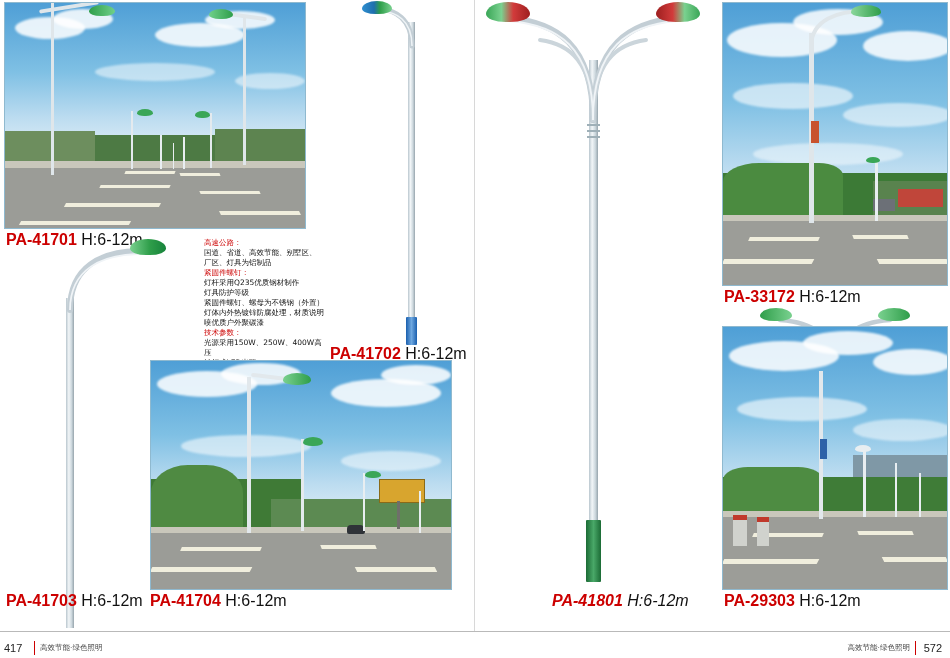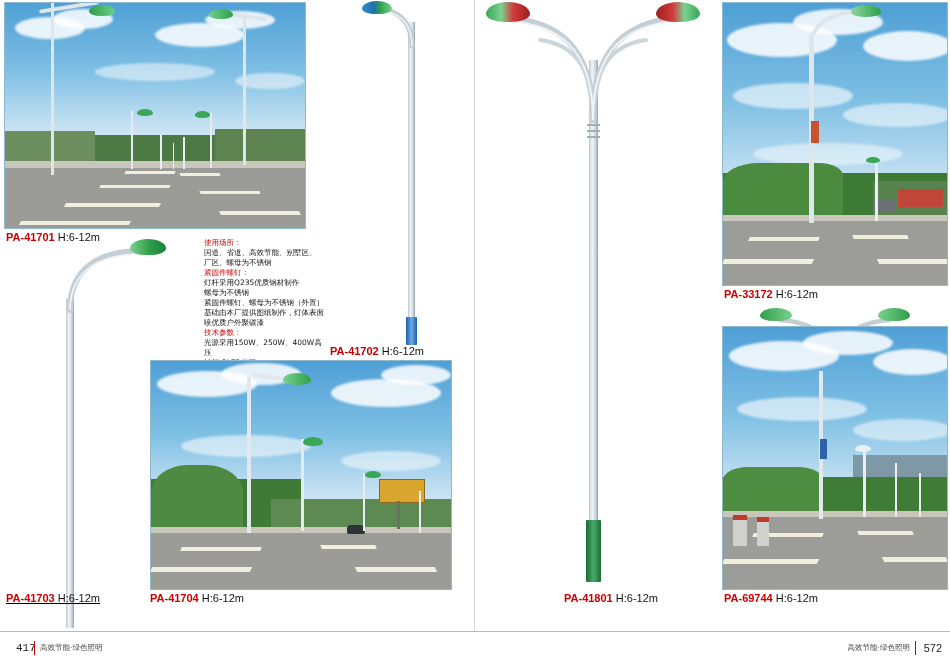--- a/index.html
+++ b/index.html
@@ -13,21 +13,21 @@
   .page{position:absolute;left:0;top:0;width:950px;height:658px;}
 
   
   .photo{position:absolute;overflow:hidden;background:#bcd8ea;}
   .photo .sky{position:absolute;left:0;top:0;right:0;height:62%;
     background:linear-gradient(to bottom,#4f9fd6 0%,#7fc0e4 45%,#bcdcf0 75%,#e4f0f7 100%);}
   .photo .clouds{position:absolute;left:0;top:0;right:0;height:62%;overflow:hidden;}
   .photo .cl{position:absolute;background:rgba(255,255,255,.85);border-radius:50%;filter:blur(1px);}
   .photo .roadline{position:absolute;background:#f0eedd;}
 
-  .caption{position:absolute;font-size:11px;white-space:nowrap;}
+  .caption{position:absolute;font-size:16px;white-space:nowrap;}
   .caption .code{color:#cc0000;font-weight:bold;}
   .caption .h{color:#111;}
 
   
   .drawing{position:absolute;}
   .pole{position:absolute;background:linear-gradient(to right,#b9c6ce 0%,#f2f6f8 35%,#cdd8de 70%,#96a4ac 100%);}
   .base{position:absolute;border-radius:1px;}
   .lamp{position:absolute;border-radius:50% 50% 45% 45%/60% 60% 40% 40%;}
 
   
@@ -98,45 +98,45 @@
       <path d="M52 46 C52 19, 35 12, 21 11" stroke="#eef3f6" stroke-width="1.6" fill="none"></path>
     </svg>
     <div class="lamp" style="left:2px;top:1px;width:30px;height:13px;background:linear-gradient(90deg,#2f8fd0 0%,#1f6fae 40%,#2f9e4a 60%,#7ad18f 100%);"></div>
   </div>
   <div class="caption" style="left:330px;top:345px;">
     <span class="code">PA-41702</span>
     <span class="h">H:6-12m</span>
   </div>
 
   <div class="spec" style="left:204px;top:238px;width:120px;">
-    <div class="hd">使用场所：</div>
+    <div class="hd">高速公路：</div>
     <div>国道、省道、高效节能、别墅区、</div>
-    <div>厂区、螺母为不锈钢</div>
+    <div>厂区、灯具为铝制品</div>
     <div class="hd">紧固件螺钉：</div>
     <div>灯杆采用Q235优质钢材制作</div>
-    <div>螺母为不锈钢</div>
+    <div>灯具防护等级</div>
     <div>紧固件螺钉、螺母为不锈钢（外置）</div>
-    <div>基础由本厂提供图纸制作，灯体表面</div>
+    <div>灯体内外热镀锌防腐处理，材质说明</div>
     <div>喷优质户外聚碳漆</div>
     <div class="hd">技术参数：</div>
     <div>光源采用150W、250W、400W高压</div>
     <div>钠灯或LED光源</div>
     <div>灯具防护等级：IP55</div>
     <div>基础由本厂提供图纸制作</div>
   </div>
 
   <div class="drawing" style="left:10px;top:238px;width:170px;height:352px;">
     <div class="pole" style="left:56px;top:60px;width:8px;height:530px;height:330px;"></div>
     <svg width="170" height="80" style="position:absolute;left:0;top:0;">
       <path d="M60 72 C60 28, 92 14, 128 13" stroke="#c3ced5" stroke-width="6" fill="none" stroke-linecap="round"></path>
       <path d="M60 72 C60 30, 93 17, 128 16" stroke="#f0f4f7" stroke-width="1.8" fill="none"></path>
     </svg>
     <div class="lamp" style="left:120px;top:1px;width:36px;height:16px;background:linear-gradient(90deg,#7ad18f 0%,#2f9e4a 55%,#17833b 100%);"></div>
   </div>
-  <div class="caption" style="left:6px;top:592px;text-decoration:underline;">
+  <div class="caption" style="left:6px;top:592px;">
     <span class="code">PA-41703</span>
     <span class="h">H:6-12m</span>
   </div>
 
   <div class="photo" style="left:150px;top:360px;width:300px;height:228px;border:1px solid #8fb9cf;">
     <div class="sky" style="height:72%;"></div>
     <div class="clouds" style="height:72%;">
       <div class="cl" style="left:6px;top:10px;width:100px;height:26px;"></div>
       <div class="cl" style="left:70px;top:2px;width:80px;height:22px;"></div>
       <div class="cl" style="left:180px;top:18px;width:110px;height:28px;"></div>
@@ -185,21 +185,21 @@
       <path d="M115 120 C115 44, 78 22, 30 18" stroke="#c3ced5" stroke-width="6" fill="none" stroke-linecap="round"></path>
       <path d="M115 120 C115 44, 152 22, 200 18" stroke="#c3ced5" stroke-width="6" fill="none" stroke-linecap="round"></path>
       <path d="M115 120 C115 62, 92 44, 62 40" stroke="#cbd5db" stroke-width="4" fill="none" stroke-linecap="round"></path>
       <path d="M115 120 C115 62, 138 44, 168 40" stroke="#cbd5db" stroke-width="4" fill="none" stroke-linecap="round"></path>
       <path d="M115 120 C115 46, 79 25, 31 21" stroke="#f0f4f7" stroke-width="1.8" fill="none"></path>
       <path d="M115 120 C115 46, 151 25, 199 21" stroke="#f0f4f7" stroke-width="1.8" fill="none"></path>
     </svg>
     <div class="lamp" style="left:8px;top:2px;width:44px;height:20px;background:linear-gradient(90deg,#3aa657 0%,#7ad18f 35%,#d23b3b 62%,#9e1f1f 100%);"></div>
     <div class="lamp" style="left:178px;top:2px;width:44px;height:20px;background:linear-gradient(90deg,#9e1f1f 0%,#d23b3b 38%,#7ad18f 65%,#3aa657 100%);"></div>
   </div>
-  <div class="caption" style="left:564px;top:592px;">
+  <div class="caption" style="left:552px;top:592px;font-style:italic;">
     <span class="code">PA-41801</span>
     <span class="h">H:6-12m</span>
   </div>
 
   <div class="photo" style="left:722px;top:2px;width:224px;height:282px;border:1px solid #8fb9cf;">
     <div class="sky" style="height:78%;"></div>
     <div class="clouds" style="height:78%;">
       <div class="cl" style="left:4px;top:20px;width:110px;height:34px;"></div>
       <div class="cl" style="left:70px;top:6px;width:90px;height:26px;"></div>
       <div class="cl" style="left:140px;top:28px;width:90px;height:30px;"></div>
@@ -265,27 +265,27 @@
     <div style="position:absolute;left:34px;top:190px;width:12px;height:24px;background:#d0d2cd;border-top:5px solid #c0392b;"></div>
 
     <div style="position:absolute;left:96px;top:44px;width:4px;height:148px;background:#e2e8ec;"></div>
     <div style="position:absolute;left:97px;top:112px;width:7px;height:20px;background:#2d62a8;"></div>
     <div style="position:absolute;left:140px;top:120px;width:3px;height:70px;background:#e8eef1;"></div>
     <div style="position:absolute;left:172px;top:136px;width:2px;height:54px;background:#e8eef1;"></div>
     <div style="position:absolute;left:196px;top:146px;width:2px;height:44px;background:#e8eef1;"></div>
     <div class="lamp" style="left:132px;top:118px;width:16px;height:7px;background:#e8eef1;"></div>
   </div>
   <div class="caption" style="left:724px;top:592px;">
-    <span class="code">PA-69744</span>
+    <span class="code">PA-29303</span>
     <span class="h">H:6-12m</span>
   </div>
 
   <div class="gutter" style="left:474px;"></div>
 
   <div class="footbar"></div>
-  <div class="pagenum" style="left:16px;font-family:Liberation Mono, monospace;">417</div>
+  <div class="pagenum" style="left:4px;">417</div>
   <div class="footrule" style="left:34px;"></div>
   <div class="footlabel" style="left:40px;">高效节能·绿色照明</div>
   <div class="pagenum" style="right:8px;">572</div>
   <div class="footrule" style="right:34px;"></div>
   <div class="footlabel" style="right:40px;">高效节能·绿色照明</div>
 
 </div>
 
 </body></html>

